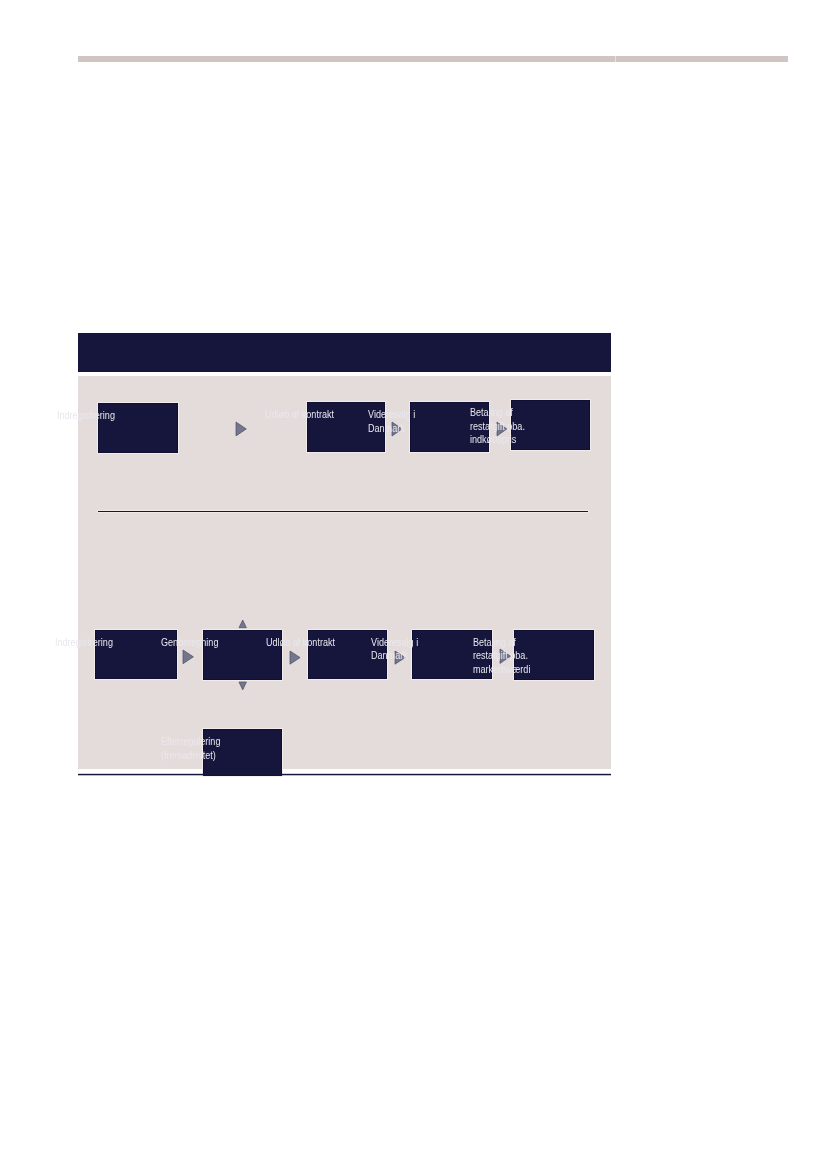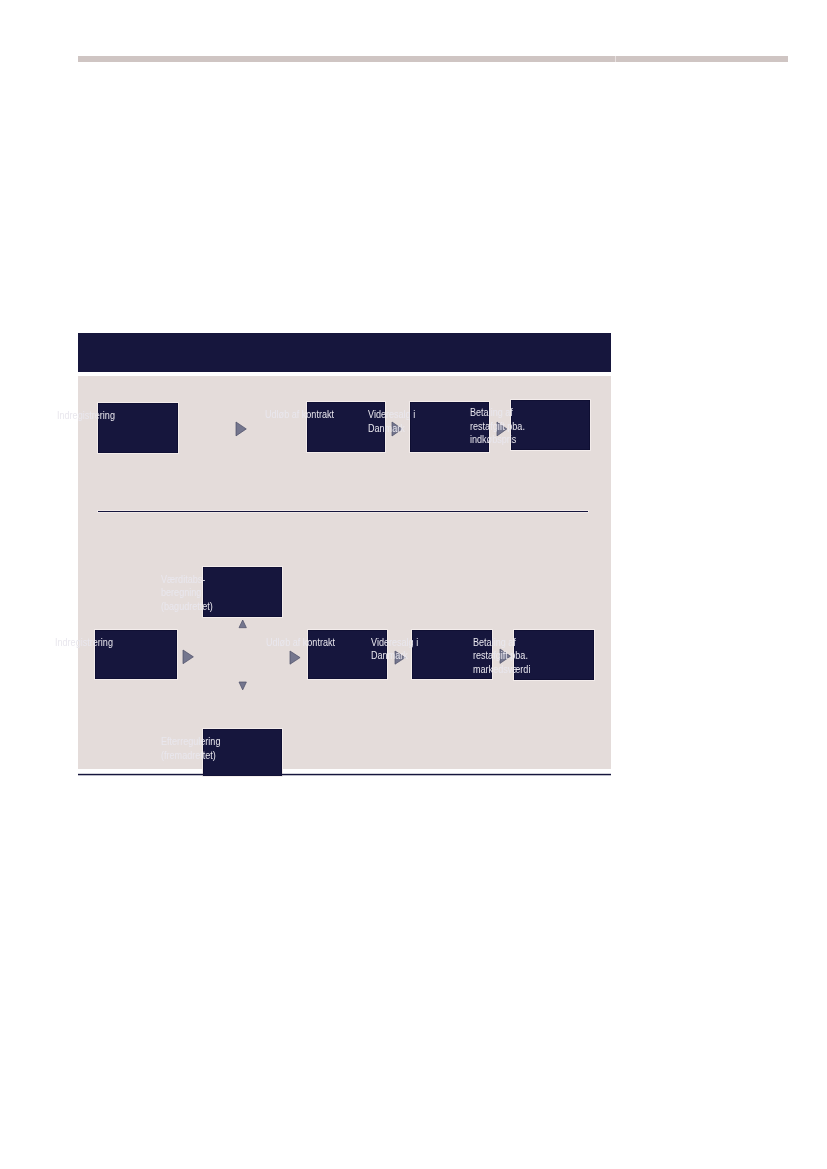--- a/index.html
+++ b/index.html
@@ -96,36 +96,34 @@
         <div class="node-line">Betaling af</div>
         <div class="node-line">restafgift pba.</div>
         <div class="node-line">indkøbspris</div>
       </div>
     </div>
 
     <div class="divider" style="left: 19.7px; top: 134.9px; width: 489.7px; height: 1.3px;"></div>
 
     <div class="flow">
 
-      <div class="node" style="left: 124.3px; top: 191.2px; width: 79.7px; height: 49.8px;">
-        <div class="node-line">Værditabs-</div>
-        <div class="node-line">beregning</div>
-        <div class="node-line">(bagudrettet)</div>
-      </div>
 
       <div class="node" style="left: 17.2px; top: 253.8px; width: 81.7px; height: 49.2px;">
         <div class="node-line">Indregistrering</div>
       </div>
 
       <div class="tri" style="left: 104.8px; top: 274.6px; width: 10.4px; height: 13.7px;">
           <svg width="10.4" height="13.7" viewBox="0 0 10.4 13.7">
             <path d="M0 0 L10.4 6.85 L0 13.7 Z" fill="#74768e" stroke="#4c4e66" stroke-width="0.7" stroke-linejoin="miter"></path>
           </svg>
         </div>
 
+      <div class="node" style="left: 124.3px; top: 254.2px; width: 79.7px; height: 50px;">
+        <div class="node-line">Genberegning</div>
+      </div>
 
       <div class="tri" style="left: 161px; top: 243.8px; width: 7.4px; height: 7.7px;">
           <svg width="7.4" height="7.7" viewBox="0 0 7.4 7.7">
             <path d="M3.7 0 L7.4 7.7 L0 7.7 Z" fill="#74768e" stroke="#4c4e66" stroke-width="0.7" stroke-linejoin="miter"></path>
           </svg>
         </div>
       <div class="tri" style="left: 160.7px; top: 305.9px; width: 7.4px; height: 7.9px;">
           <svg width="7.4" height="7.9" viewBox="0 0 7.4 7.9">
             <path d="M0 0 L7.4 0 L3.7 7.9 Z" fill="#74768e" stroke="#4c4e66" stroke-width="0.7" stroke-linejoin="miter"></path>
           </svg>

